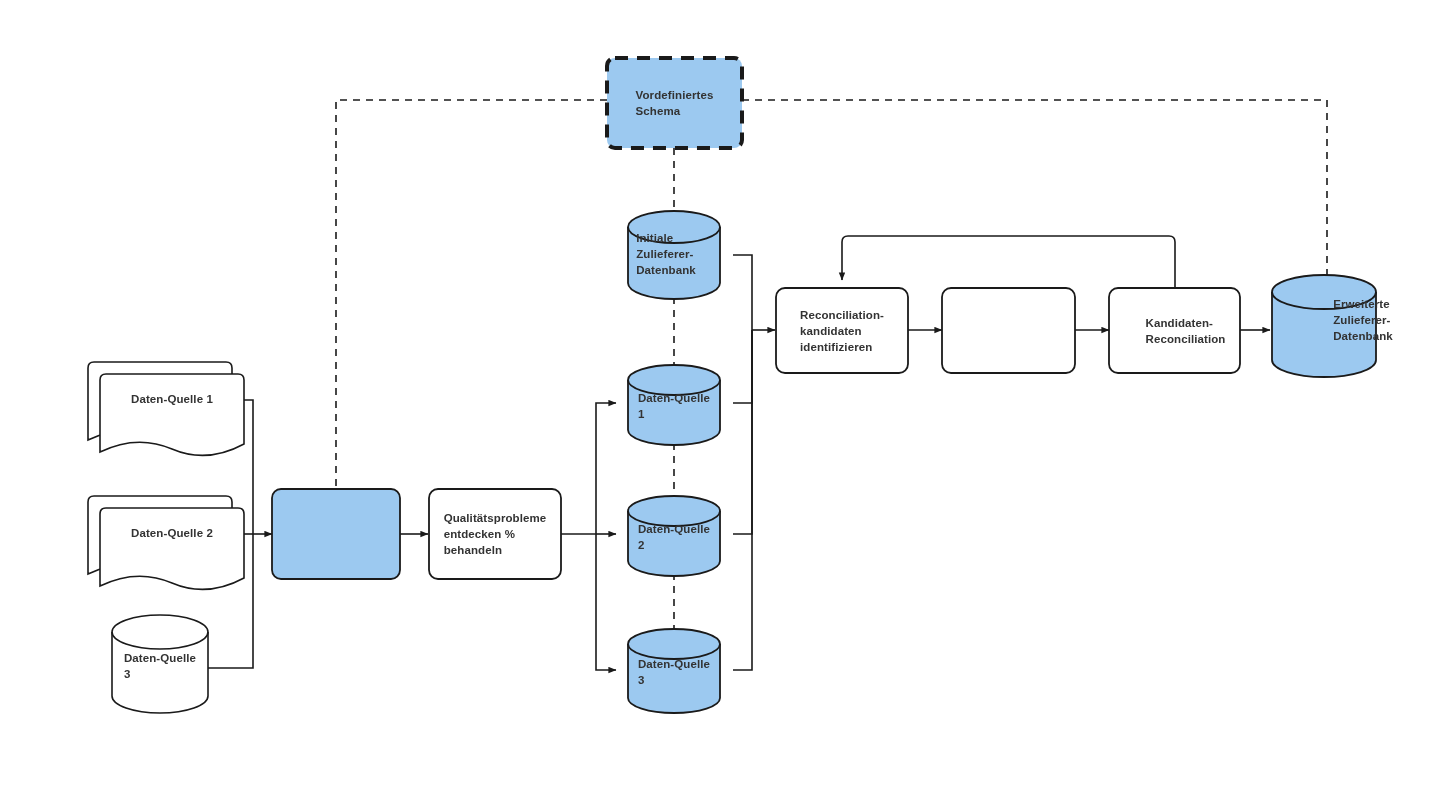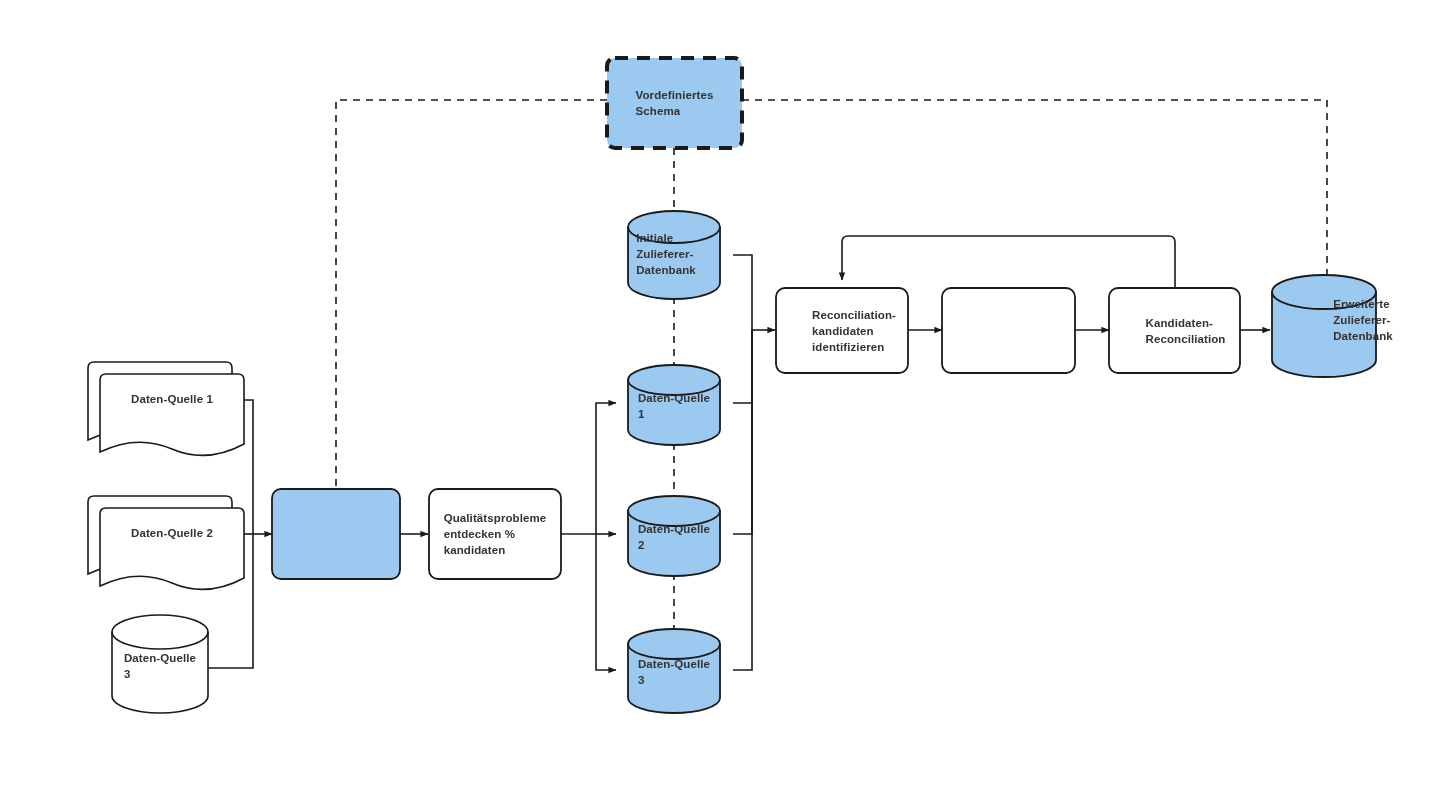--- a/index.html
+++ b/index.html
@@ -150,32 +150,32 @@
   <div class="node-label" style="left:100px;top:374px;width:144px;height:50px;">Daten-Quelle 1</div>
 
   <div class="node-label" style="left:100px;top:508px;width:144px;height:50px;">Daten-Quelle 2</div>
 
   <div class="node-label" style="left:112px;top:630px;width:96px;height:72px;">Daten-Quelle
 3</div>
 
 
   <div class="node-label" style="left:429px;top:489px;width:132px;height:90px;">Qualitätsprobleme
 entdecken %
-kandidaten</div>
+behandeln</div>
 
   <div class="node-label" style="left:628px;top:378px;width:92px;height:56px;">Daten-Quelle
 1</div>
 
   <div class="node-label" style="left:628px;top:509px;width:92px;height:56px;">Daten-Quelle
 2</div>
 
   <div class="node-label" style="left:628px;top:643px;width:92px;height:58px;">Daten-Quelle
 3</div>
 
-  <div class="node-label" style="left:776px;top:288px;width:132px;height:85px;padding-left:12px;">Reconciliation-
+  <div class="node-label" style="left:776px;top:288px;width:132px;height:85px;">Reconciliation-
 kandidaten
 identifizieren</div>
 
 
   <div class="node-label" style="left:1109px;top:288px;width:153px;height:85px;">Kandidaten-
 Reconciliation</div>
 
   <div class="node-label" style="left:1272px;top:282px;width:104px;height:76px;margin-left:39px;">Erweiterte
 Zulieferer-
 Datenbank</div>

